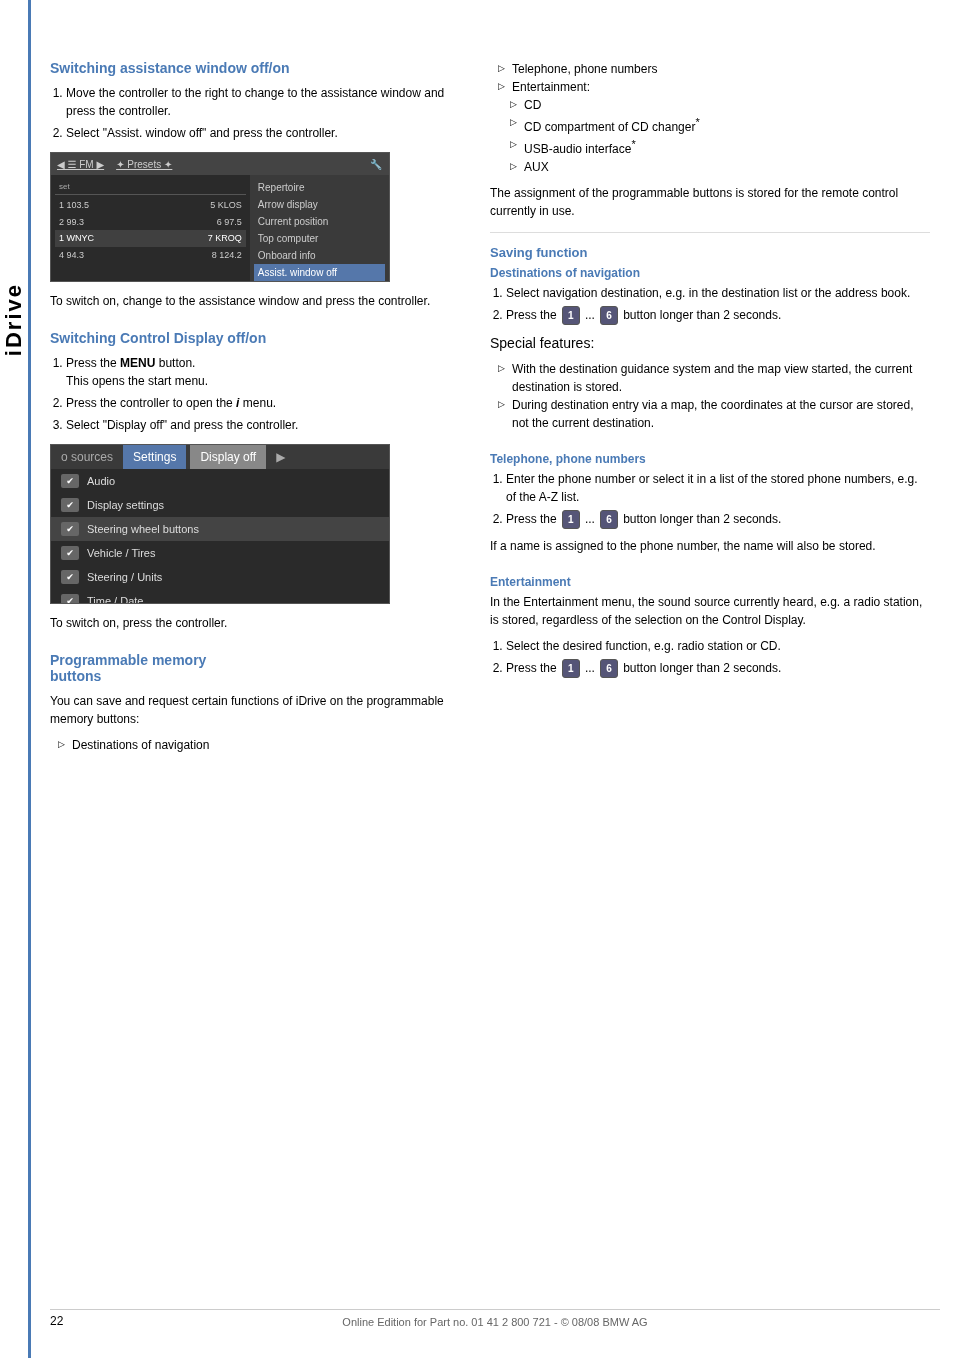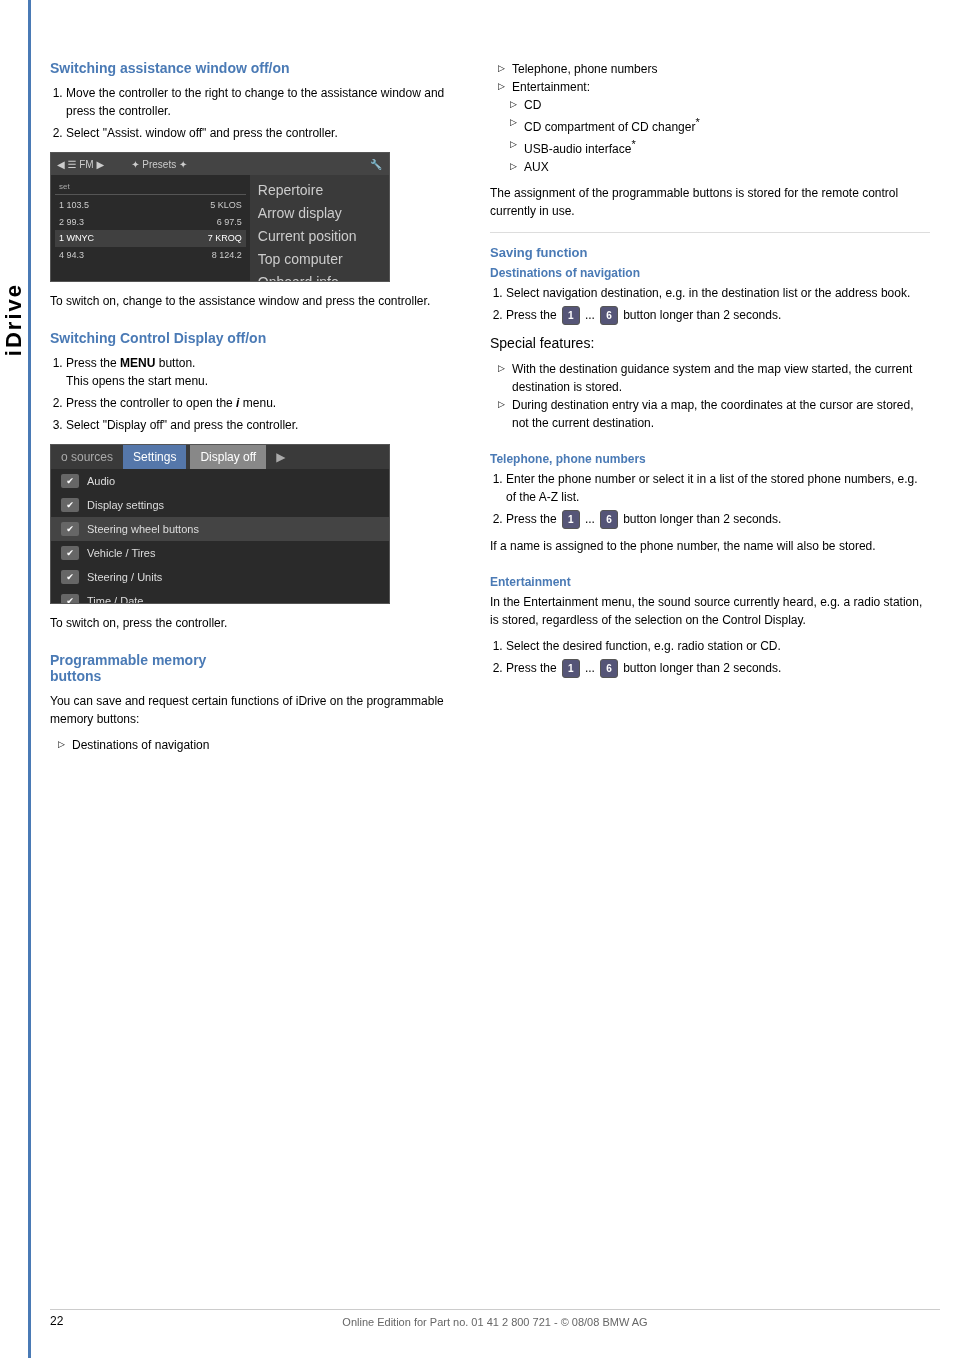--- a/index.html
+++ b/index.html
@@ -139,21 +139,22 @@
       display: flex;
       align-items: center;
       padding: 0 6px;
       font-size: 10px;
       color: #ccc;
       justify-content: space-between;
     }
     .screen-top-left {
       display: flex;
       align-items: center;
-      gap: 19px;
+      gap: 4px;
+      text-decoration: underline;
     }
     .screen-rows {
       display: flex;
       height: calc(100% - 22px);
     }
     .screen-left-col {
       width: 200px;
       padding: 4px;
     }
     .screen-right-col {
@@ -177,21 +178,21 @@
       display: flex;
       justify-content: space-between;
       font-size: 9px;
       color: #ccc;
     }
     .screen-row.highlighted {
       background: #404040;
       color: #fff;
     }
     .screen-right-item {
-      font-size: 14px;
+      font-size: 10px;
       color: #ccc;
       padding: 1px 4px;
       line-height: 1.5;
     }
     .screen-right-item.selected {
       background: #5577aa;
       color: #fff;
     }
     
     .settings-screen {

